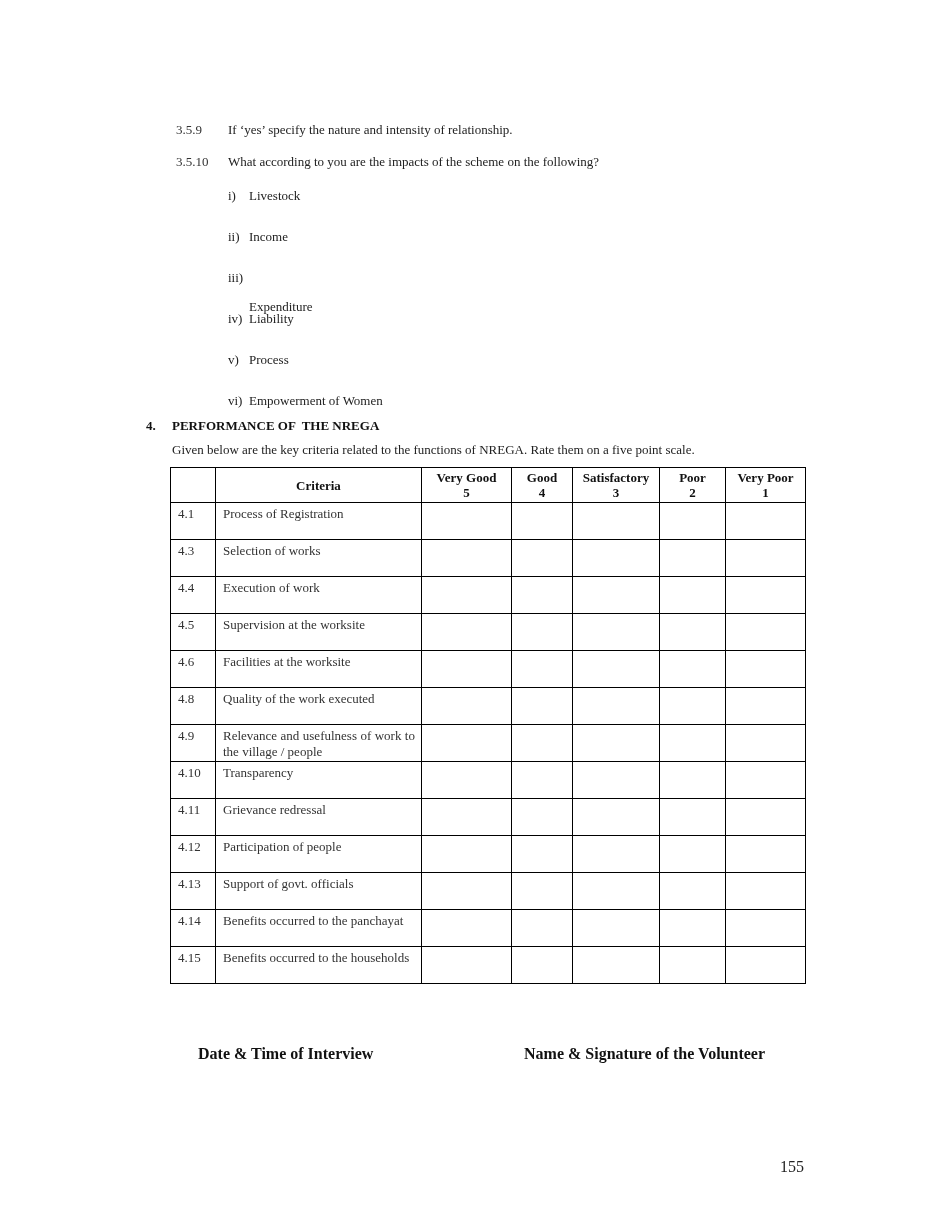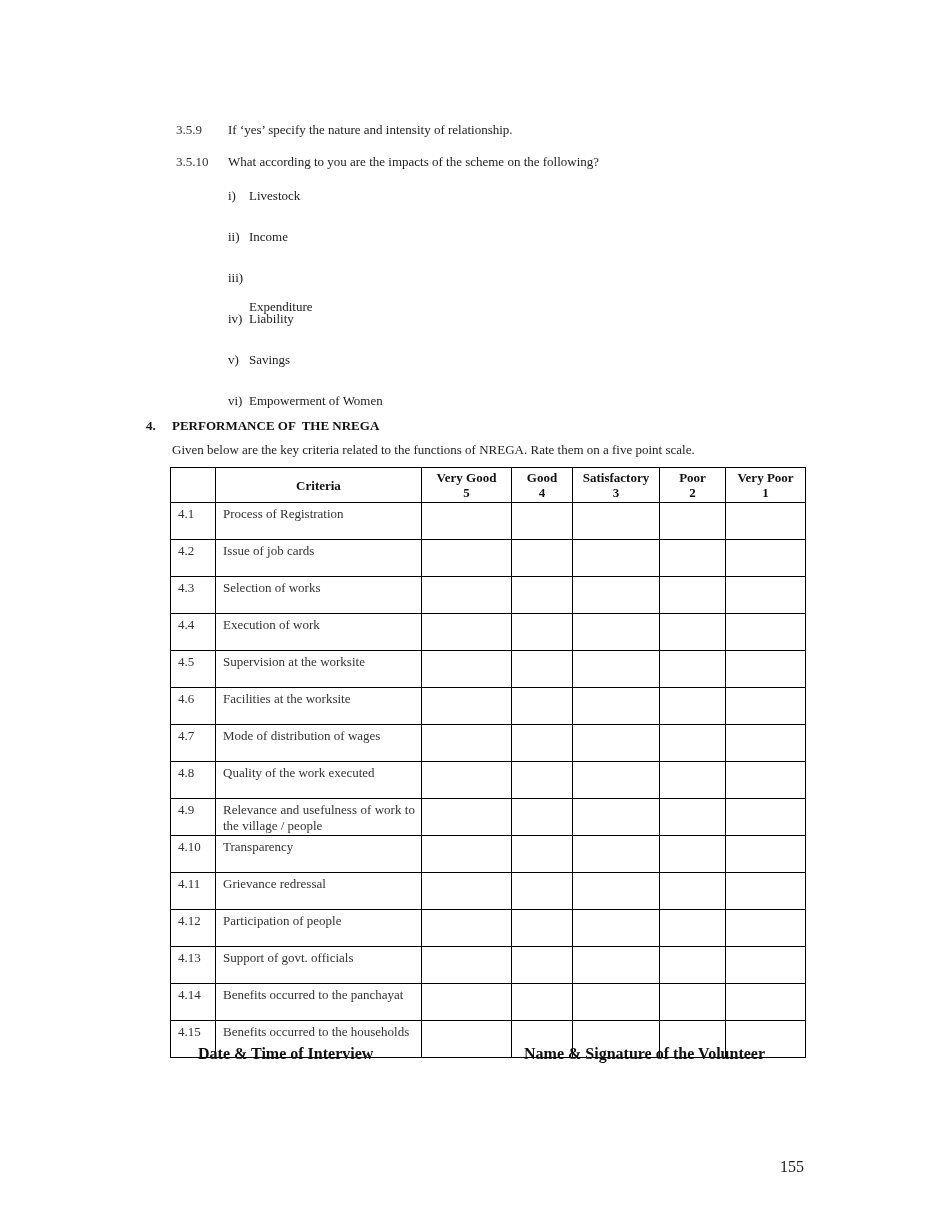--- a/index.html
+++ b/index.html
@@ -40,21 +40,21 @@
   <span class="abs sub" style="left:228px;top:229px;">ii)</span>
   <span class="abs sub" style="left:249px;top:229px;">Income</span>
 
   <span class="abs sub" style="left:228px;top:270px;">iii)</span>
   <span class="abs sub" style="left:249px;top:270px;margin-top:29px;">Expenditure</span>
 
   <span class="abs sub" style="left:228px;top:311px;">iv)</span>
   <span class="abs sub" style="left:249px;top:311px;">Liability</span>
 
   <span class="abs sub" style="left:228px;top:352px;">v)</span>
-  <span class="abs sub" style="left:249px;top:352px;">Savings</span>
+  <span class="abs sub" style="left:249px;top:352px;">Process</span>
 
   <span class="abs sub" style="left:228px;top:393px;">vi)</span>
   <span class="abs sub" style="left:249px;top:393px;">Empowerment of Women</span>
 </div>
 
 <span class="abs sec-num" style="left:146px;top:418px;">4.</span>
 <span class="abs sec-title" style="left:172px;top:418px;white-space:pre;">PERFORMANCE OF  THE NREGA</span>
 <span class="abs intro" style="left:172px;top:442px;">Given below are the key criteria related to the functions of NREGA. Rate them on a five point scale.</span>
 
 <table class="rating">
@@ -82,29 +82,20 @@
       <tr>
         <td class="num">4.1</td>
         <td class="crit">Process of Registration</td>
         <td></td>
         <td></td>
         <td></td>
         <td></td>
         <td></td>
       </tr>
       <tr>
-        <td class="num">4.2</td>
-        <td class="crit">Issue of job cards</td>
-        <td></td>
-        <td></td>
-        <td></td>
-        <td></td>
-        <td></td>
-      </tr>
-      <tr>
         <td class="num">4.3</td>
         <td class="crit">Selection of works</td>
         <td></td>
         <td></td>
         <td></td>
         <td></td>
         <td></td>
       </tr>
       <tr>
         <td class="num">4.4</td>
@@ -127,29 +118,20 @@
       <tr>
         <td class="num">4.6</td>
         <td class="crit">Facilities at the worksite</td>
         <td></td>
         <td></td>
         <td></td>
         <td></td>
         <td></td>
       </tr>
       <tr>
-        <td class="num">4.7</td>
-        <td class="crit">Mode of distribution of wages</td>
-        <td></td>
-        <td></td>
-        <td></td>
-        <td></td>
-        <td></td>
-      </tr>
-      <tr>
         <td class="num">4.8</td>
         <td class="crit">Quality of the work executed</td>
         <td></td>
         <td></td>
         <td></td>
         <td></td>
         <td></td>
       </tr>
       <tr>
         <td class="num">4.9</td>

